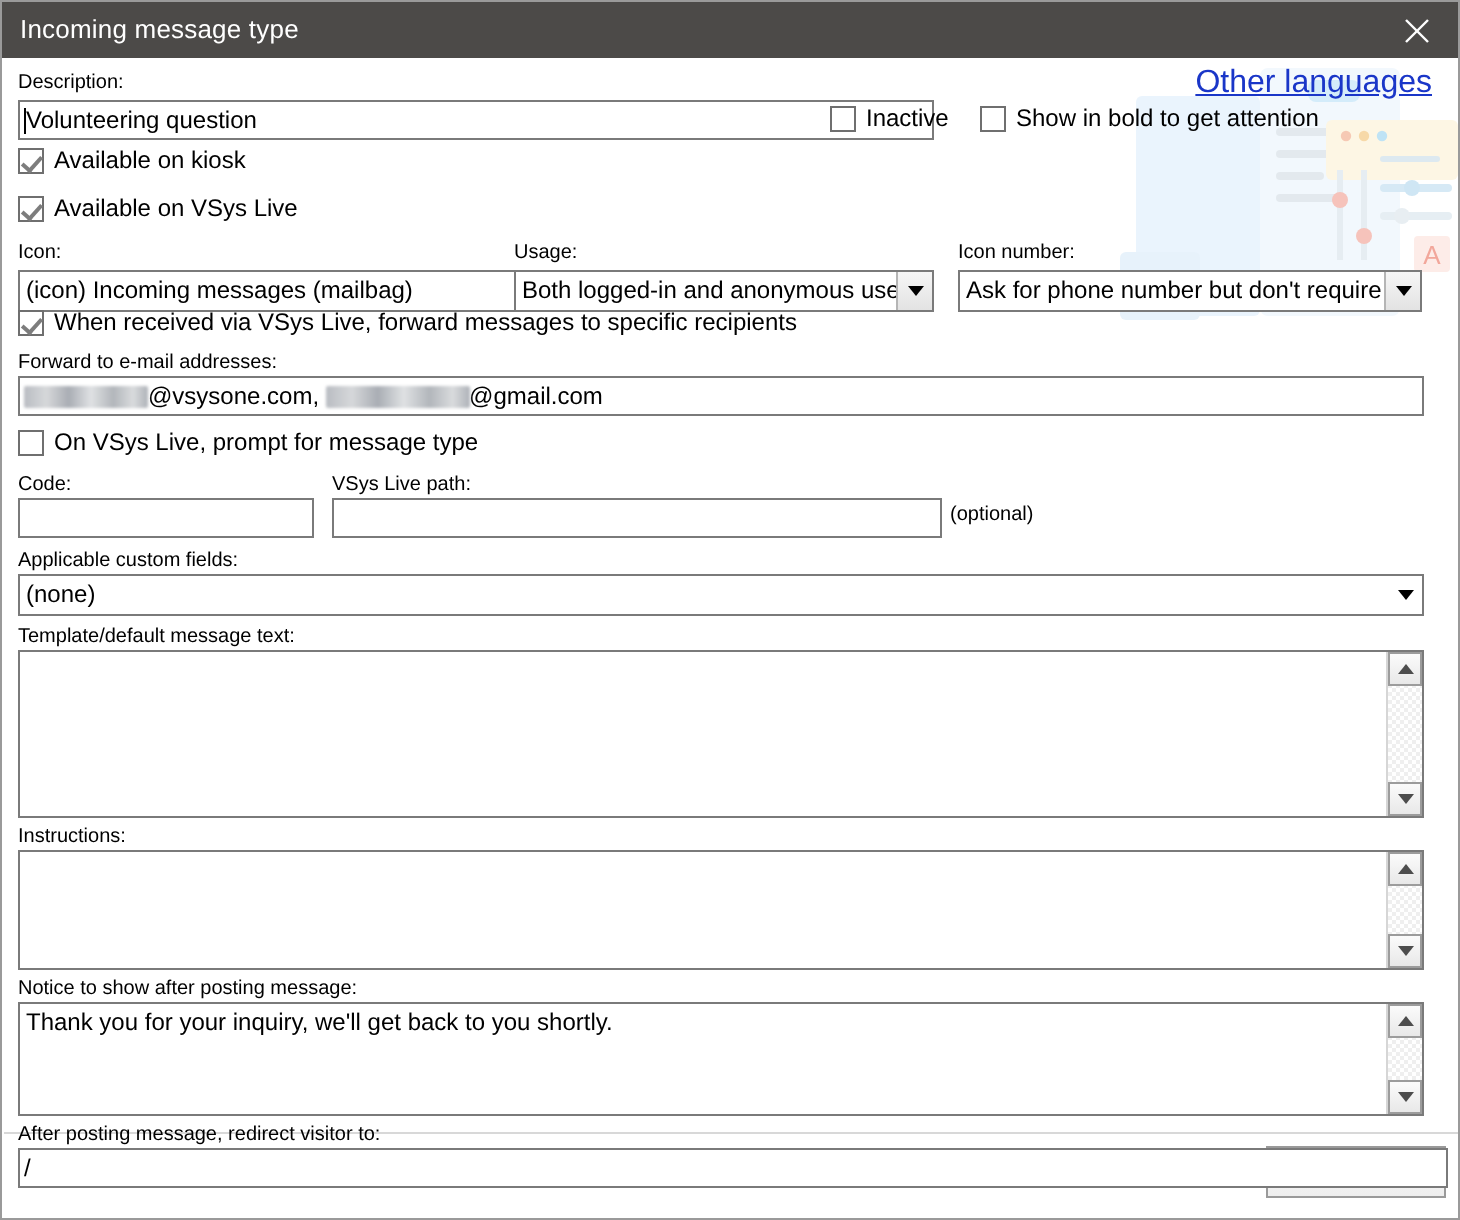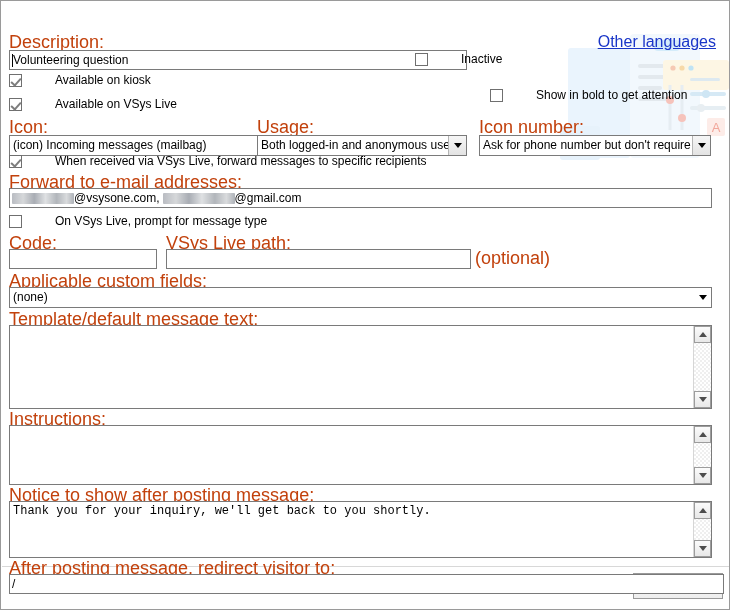--- a/index.html
+++ b/index.html
@@ -73,22 +73,22 @@
   .content {
     position: absolute;
     left: 0; top: 28px;
     width: 728px;
     height: 580px;
     z-index: 2;
   }
   .abs { position: absolute; }
 
   .lbl {
-    font-size: 18px;
-    color: #c2410c;
+    font-size: 10px;
+    color: #000000;
     white-space: nowrap;
     line-height: 14px;
   }
   .link {
     font-size: 16px;
     color: #1a36c8;
     text-decoration: underline;
     white-space: nowrap;
     cursor: pointer;
   }
@@ -116,21 +116,20 @@
     background: #000;
   }
   .tbox.caret .val { padding-left: 1px; }
 
   
   .cb {
     display: flex;
     align-items: center;
     white-space: nowrap;
     cursor: pointer;
-    gap: 28px;
   }
   .cb .box {
     width: 13px; height: 13px;
     box-sizing: border-box;
     border: 1px solid #6f6f6f;
     background: #ffffff;
     margin-right: 5px;
     position: relative;
     flex: 0 0 auto;
   }
@@ -268,20 +267,30 @@
     align-items: center;
     justify-content: center;
     cursor: pointer;
   }
 </style>
 </head>
 <body>
 
 <div class="window">
 
+  <div class="titlebar">
+    <div class="titlebar-text">Incoming message type</div>
+    <div class="titlebar-spacer"></div>
+    <div class="close-btn">
+      <svg width="13" height="13" viewBox="0 0 13 13" aria-hidden="true">
+        <line x1="1" y1="1" x2="12" y2="12" stroke="#ffffff" stroke-width="1.2"></line>
+        <line x1="12" y1="1" x2="1" y2="12" stroke="#ffffff" stroke-width="1.2"></line>
+      </svg>
+    </div>
+  </div>
 
   <svg class="watermark" viewBox="0 0 175 135">
     <rect x="14" y="18" width="62" height="110" rx="3" fill="#eaf4fd"></rect>
     <rect x="76" y="4" width="70" height="124" rx="4" fill="#f2f8fd"></rect>
     <rect x="100" y="10" width="26" height="11" rx="4" fill="#d4ecfa"></rect>
     <rect x="84" y="34" width="32" height="4" rx="2" fill="#e3e9ee"></rect>
     <rect x="84" y="45" width="32" height="4" rx="2" fill="#e3e9ee"></rect>
     <rect x="84" y="56" width="24" height="4" rx="2" fill="#e3e9ee"></rect>
     <rect x="84" y="67" width="32" height="4" rx="2" fill="#e3e9ee"></rect>
     <rect x="109" y="30" width="66" height="30" rx="3" fill="#fdf6e4"></rect>
@@ -309,21 +318,21 @@
     <div class="abs lbl" style="left:8px; top:6px;">Description:</div>
     <div class="abs tbox caret" style="left:8px; top:21px; width:458px;">
       <span class="val">Volunteering question</span>
     </div>
 
     <div class="abs cb" style="left:414px; top:24px;">
       <span class="box"></span>
       <span class="cap">Inactive</span>
     </div>
 
-    <div class="abs cb" style="left:489px; top:24px;margin-top:36px;">
+    <div class="abs cb" style="left:489px; top:24px;">
       <span class="box"></span>
       <span class="cap">Show in bold to get attention</span>
     </div>
 
     <div class="abs cb" style="left:8px; top:45px;">
       <span class="box checked"></span>
       <span class="cap">Available on kiosk</span>
     </div>
 
     <div class="abs cb" style="left:8px; top:69px;">
@@ -409,21 +418,21 @@
         <div class="sbtn">
             <i class="tri-up-s"></i>
           </div>
         <div class="sbtn">
             <i class="tri-down-s"></i>
           </div>
       </div>
     </div>
 
     <div class="abs lbl" style="left:8px; top:459px;">Notice to show after posting message:</div>
-    <div class="abs ta-wrap" style="left:8px; top:472px; width:703px; height:57px;font-family:Liberation Mono, monospace;">
+    <div class="abs ta-wrap" style="left:8px; top:472px; width:703px; height:57px;">
       <div class="ta-body">Thank you for your inquiry, we'll get back to you shortly.</div>
       <div class="sbar">
         <div class="sbtn">
             <i class="tri-up-s"></i>
           </div>
         <div class="sbtn">
             <i class="tri-down-s"></i>
           </div>
       </div>
     </div>

